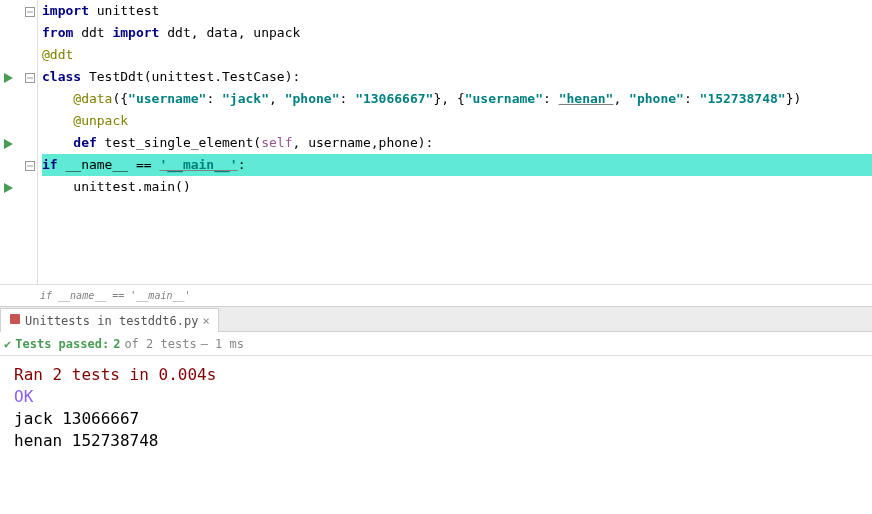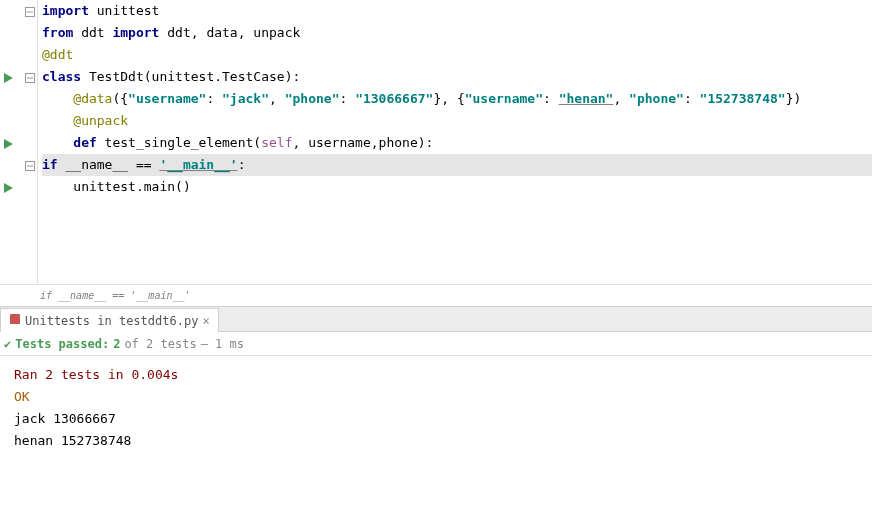--- a/index.html
+++ b/index.html
@@ -10,34 +10,34 @@
   .run-arrow { fill: #499c54; }
   .fold-mark { position: absolute; right: 2px; width: 10px; height: 10px; }
   .code-area { flex: 1; padding-left: 4px; position: relative; }
   .code-line { height: 22px; line-height: 22px; white-space: pre; font-family: "Consolas", "Monaco", monospace; }
   .kw { color: #000080; font-weight: bold; }
   .decorator { color: #808000; }
   .string { color: #008080; font-weight: bold; }
   .builtin { color: #000080; }
   .self { color: #94558d; }
   .func-def { color: #000; }
-  .highlight-line { background: #e5e5e5; }
+  .highlight-line { background: #5eead4; }
   .breadcrumb { height: 22px; line-height: 22px; padding-left: 40px; color: #808080; font-size: 10px; border-top: 1px solid #e0e0e0; background: #fff; font-style: italic; }
   .tab-bar { height: 26px; background: #ececec; border-top: 1px solid #d0d0d0; border-bottom: 1px solid #d0d0d0; display: flex; align-items: center; }
   .tab { height: 24px; background: #fff; border: 1px solid #d0d0d0; border-bottom: none; padding: 0 8px; display: flex; align-items: center; font-size: 12px; color: #555; gap: 4px; margin-top: 2px; }
   .tab-close { color: #888; font-size: 12px; cursor: pointer; }
   .test-status { height: 24px; line-height: 24px; padding-left: 4px; font-size: 12px; background: #fff; border-bottom: 1px solid #e0e0e0; display: flex; align-items: center; gap: 4px; }
   .check-icon { color: #499c54; font-weight: bold; }
   .test-passed-label { color: #499c54; font-weight: bold; }
   .test-count { color: #499c54; font-weight: bold; }
   .test-total { color: #888; }
-  .console { padding: 8px 14px; font-family: "Consolas", "Monaco", monospace; font-size: 13px; line-height: 22px; background: #fff; }
+  .console { padding: 8px 14px; font-family: "Consolas", "Monaco", monospace; font-size: 16px; line-height: 22px; background: #fff; }
   .console-line { white-space: pre; }
   .console-summary { color: #800000; }
-  .console-ok { color: #a16207; }
+  .console-ok { color: #8b5cf6; }
   .bulb { display: inline-block; margin-left: 16px; }
   .underline { text-decoration: underline; text-decoration-color: #808080; }
 </style>
 </head>
 <body>
 
 <div class="editor-area">
   <div class="gutter">
     <span class="gutter-mark" style="top:72px">
       <svg viewBox="0 0 12 12">

